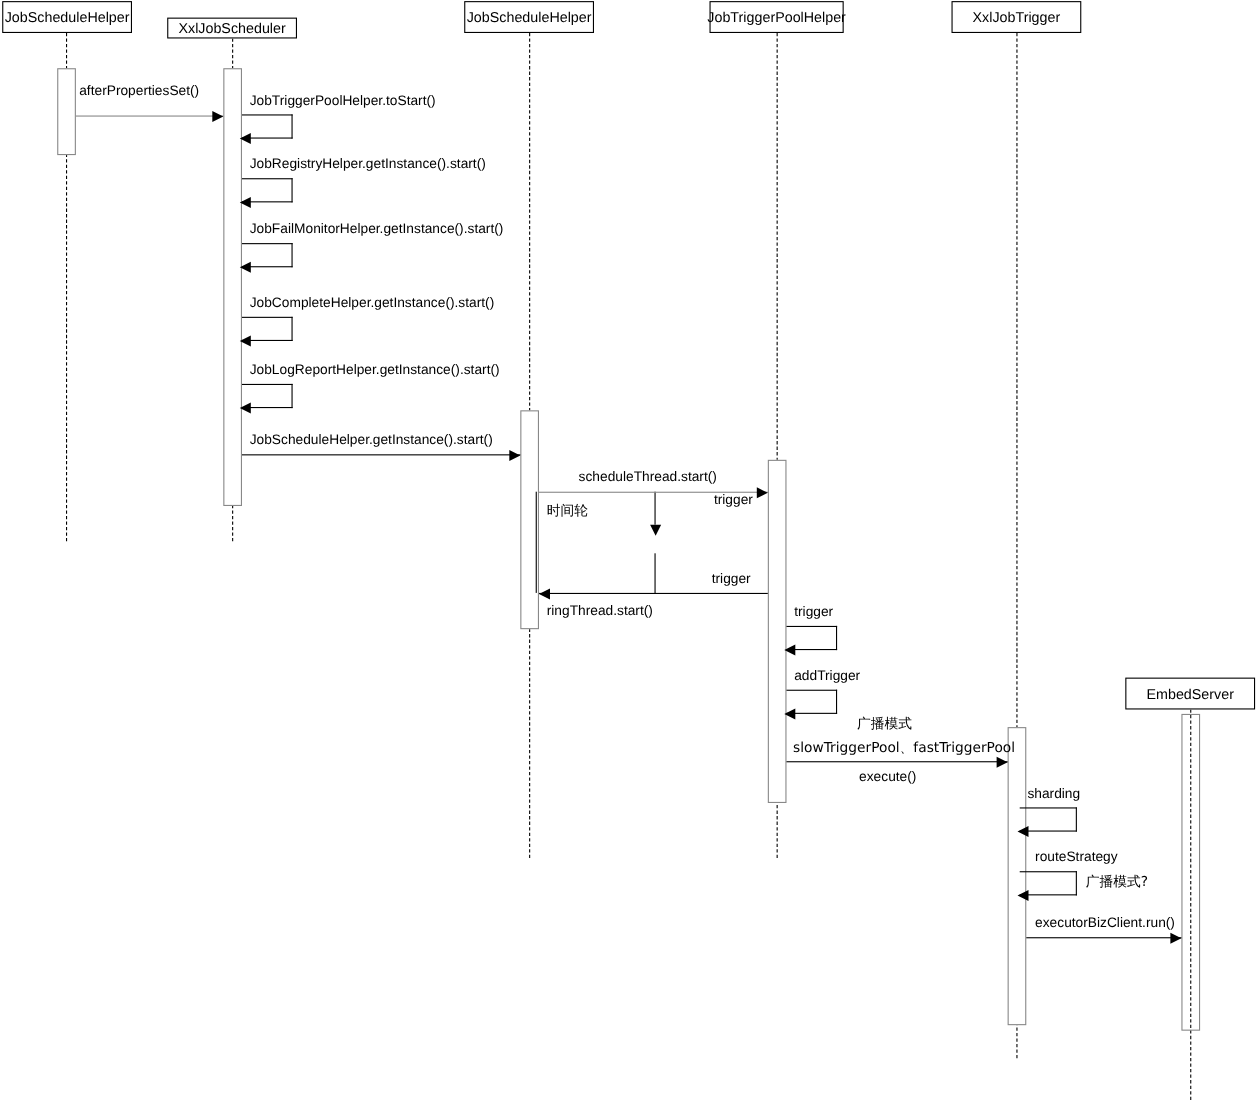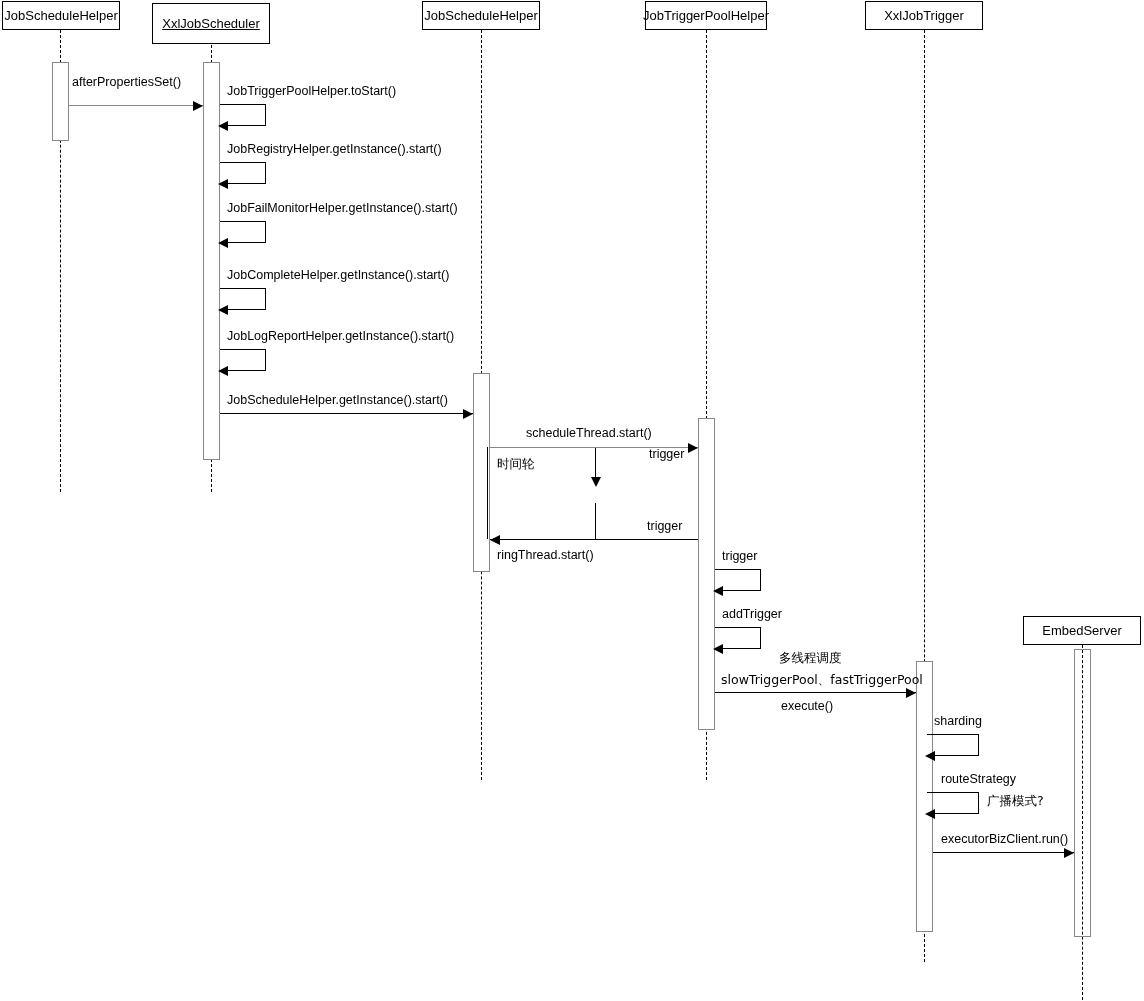--- a/index.html
+++ b/index.html
@@ -114,21 +114,21 @@
     <div class="lifeline" style="left: 1082px; top: 645px; height: 355px;"></div>
     <div class="activation" style="left: 52px; top: 62px; width: 17px; height: 79px;"></div>
     <div class="activation" style="left: 203px; top: 62px; width: 17px; height: 398px;"></div>
     <div class="activation" style="left: 473px; top: 373px; width: 17px; height: 199px;"></div>
     <div class="activation" style="left: 698px; top: 418px; width: 17px; height: 312px;"></div>
     <div class="activation" style="left: 916px; top: 661px; width: 17px; height: 271px;"></div>
     <div class="activation transparent" style="left: 1074px; top: 649px; width: 17px; height: 288px;"></div>
     <div class="participant" style="left: 2px; top: 1px; width: 118px; height: 29px;">
       <span>JobScheduleHelper</span>
     </div>
-    <div class="participant" style="left: 152px; top: 3px; width: 118px; height: 41px; text-decoration: underline;">
+    <div class="participant" style="left: 152px; top: 16px; width: 118px; height: 19px;">
       <span>XxlJobScheduler</span>
     </div>
     <div class="participant" style="left: 422px; top: 1px; width: 118px; height: 29px;">
       <span>JobScheduleHelper</span>
     </div>
     <div class="participant" style="left: 645px; top: 1px; width: 122px; height: 29px;">
       <span>JobTriggerPoolHelper</span>
     </div>
     <div class="participant" style="left: 865px; top: 1px; width: 118px; height: 29px;">
       <span>XxlJobTrigger</span>
@@ -150,21 +150,21 @@
     <div class="arrowhead right" style="left: 688px; top: 442.7px;"></div>
     <div class="label" style="left: 498px; top: 427px; margin-left: 28px;">scheduleThread.start()</div>
     <div class="label" style="left: 649px; top: 448px;">trigger</div>
     <div class="msg-line" style="left: 490px; top: 539px; width: 208px;"></div>
     <div class="arrowhead left" style="left: 490px; top: 534.7px;"></div>
     <div class="label" style="left: 497px; top: 549px;">ringThread.start()</div>
     <div class="label" style="left: 647px; top: 520px;">trigger</div>
     <div class="msg-line" style="left: 715px; top: 692px; width: 201px;"></div>
     <div class="arrowhead right" style="left: 906px; top: 687.7px;"></div>
     <div class="label" style="left: 781px; top: 700px;">execute()</div>
-    <div class="label cjk" style="left: 779px; top: 652px;">多线程调度</div>
+    <div class="label cjk" style="left: 779px; top: 652px;">广播模式</div>
     <div class="label cjk" style="left: 721px; top: 674px;">slowTriggerPool、fastTriggerPool</div>
     <div class="msg-line" style="left: 933px; top: 852px; width: 141px;"></div>
     <div class="arrowhead right" style="left: 1064px; top: 847.7px;"></div>
     <div class="label" style="left: 941px; top: 833px;">executorBizClient.run()</div>
     <div class="selfcall" style="left: 220px; top: 104px; width: 46px; height: 22px;"></div>
     <div class="arrowhead left" style="left: 218px; top: 121px;"></div>
     <div class="label" style="left: 227px; top: 85px;">JobTriggerPoolHelper.toStart()</div>
     <div class="selfcall" style="left: 220px; top: 162px; width: 46px; height: 22px;"></div>
     <div class="arrowhead left" style="left: 218px; top: 179px;"></div>
     <div class="label" style="left: 227px; top: 143px;">JobRegistryHelper.getInstance().start()</div>

